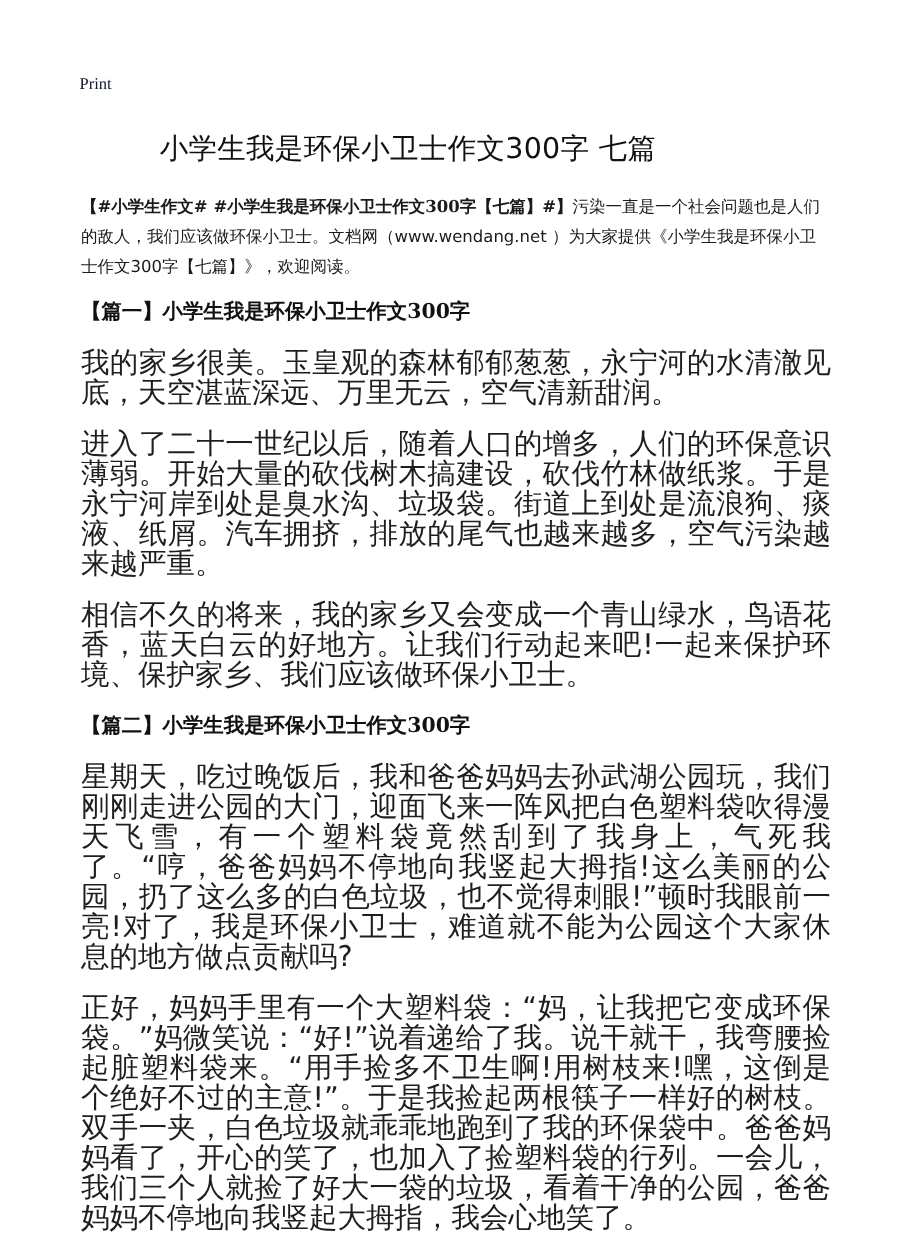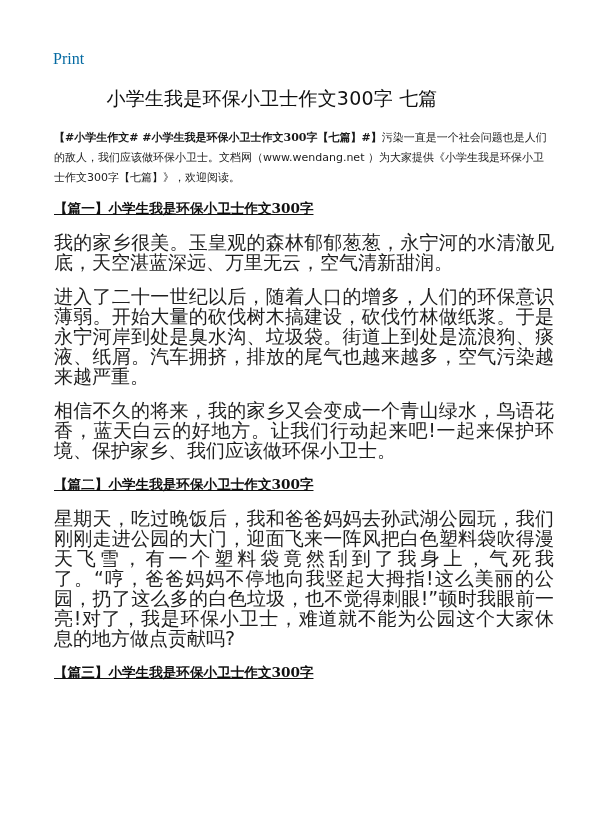--- a/index.html
+++ b/index.html
@@ -4,37 +4,37 @@
 <style>
   html, body { margin: 0; padding: 0; background: #ffffff; }
   body {
     width: 600px; height: 828px; overflow: hidden; position: relative;
     font-family: "DejaVu Sans", "Liberation Sans", sans-serif;
     color: #1a1a1a;
   }
   .print-label {
     position: absolute; left: 53px; top: 50px;
     font-family: "Liberation Serif", "DejaVu Serif", serif;
-    font-size: 16px; color: #0369a1;
+    font-size: 11px; color: #0f172a;
   }
   .doc-title {
     position: absolute; left: 0; width: 544px; top: 86px;
     text-align: center; font-size: 19px; color: #111; letter-spacing: 0.2px;
   }
   .content {
     position: absolute; left: 54px; top: 128px; width: 500px;
   }
   .intro {
     font-size: 11px; line-height: 20px; margin: 0 0 10px 0;
   }
   .intro b { font-family: "DejaVu Serif", "Liberation Serif", serif; font-weight: bold; }
   .section-heading {
     font-family: "DejaVu Serif", "Liberation Serif", serif;
     font-weight: bold; font-size: 13.6px; line-height: 20px;
-    margin: 0 0 14px 0; color: #111; text-decoration: underline;
+    margin: 0 0 14px 0; color: #111;
   }
   .para {
     font-size: 19px; line-height: 20px; margin: 0 0 14px 0; color: #1e1e1e;
     text-align: justify;
   }
 </style>
 </head>
 <body>
 
 <div class="print-label">Print</div>
@@ -47,18 +47,19 @@
   <div>
     <p class="section-heading">【篇一】小学生我是环保小卫士作文300字</p>
     <p class="para">我的家乡很美。玉皇观的森林郁郁葱葱，永宁河的水清澈见底，天空湛蓝深远、万里无云，空气清新甜润。</p>
     <p class="para">进入了二十一世纪以后，随着人口的增多，人们的环保意识薄弱。开始大量的砍伐树木搞建设，砍伐竹林做纸浆。于是永宁河岸到处是臭水沟、垃圾袋。街道上到处是流浪狗、痰液、纸屑。汽车拥挤，排放的尾气也越来越多，空气污染越来越严重。</p>
     <p class="para">相信不久的将来，我的家乡又会变成一个青山绿水，鸟语花香，蓝天白云的好地方。让我们行动起来吧!一起来保护环境、保护家乡、我们应该做环保小卫士。</p>
   </div>
 
   <div>
     <p class="section-heading">【篇二】小学生我是环保小卫士作文300字</p>
     <p class="para">星期天，吃过晚饭后，我和爸爸妈妈去孙武湖公园玩，我们刚刚走进公园的大门，迎面飞来一阵风把白色塑料袋吹得漫天飞雪，有一个塑料袋竟然刮到了我身上，气死我了。“哼，爸爸妈妈不停地向我竖起大拇指!这么美丽的公园，扔了这么多的白色垃圾，也不觉得刺眼!”顿时我眼前一亮!对了，我是环保小卫士，难道就不能为公园这个大家休息的地方做点贡献吗?</p>
+    <p class="para">正好，妈妈手里有一个大塑料袋：“妈，让我把它变成环保袋。”妈微笑说：“好!”说着递给了我。说干就干，我弯腰捡起脏塑料袋来。“用手捡多不卫生啊!用树枝来!嘿，这倒是个绝好不过的主意!”。于是我捡起两根筷子一样好的树枝。双手一夹，白色垃圾就乖乖地跑到了我的环保袋中。爸爸妈妈看了，开心的笑了，也加入了捡塑料袋的行列。一会儿，我们三个人就捡了好大一袋的垃圾，看着干净的公园，爸爸妈妈不停地向我竖起大拇指，我会心地笑了。</p>
   </div>
 
   <div>
     <p class="section-heading">【篇三】小学生我是环保小卫士作文300字</p>
   </div>
 </div>
 
 </body></html>

